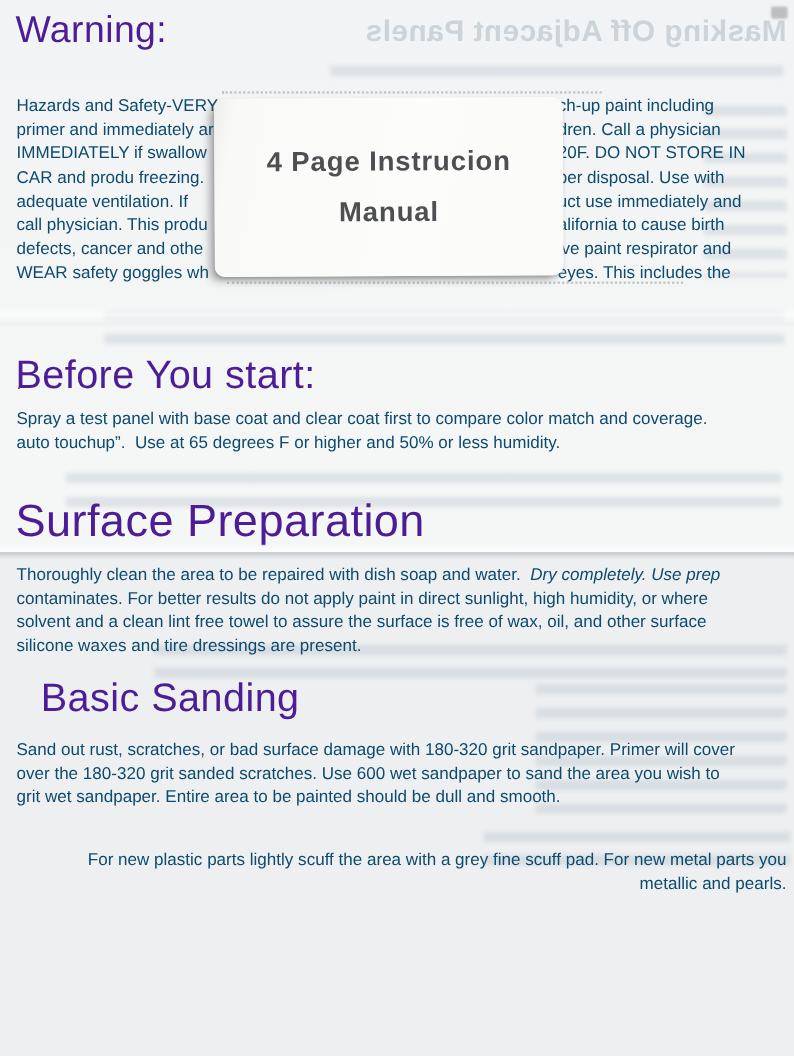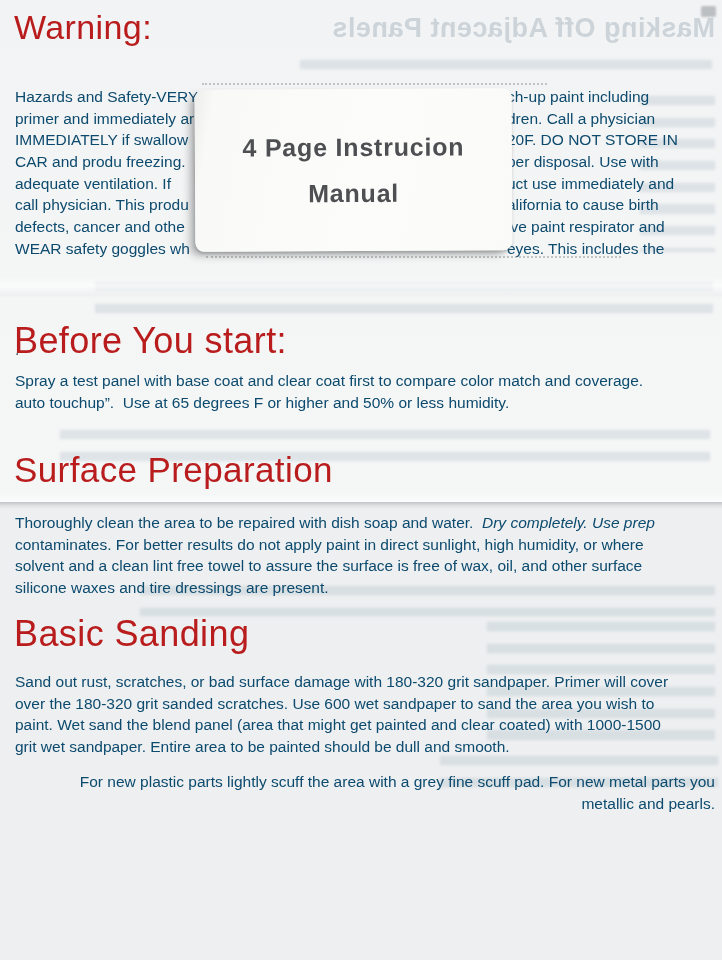--- a/index.html
+++ b/index.html
@@ -47,27 +47,27 @@
     filter:blur(0.7px);
     text-align:left;white-space:nowrap;
   }
   .speck{
     position:absolute;left:701px;top:6px;width:15px;height:11px;
     background:rgba(88,94,99,0.35);filter:blur(1px);border-radius:2px;
   }
   
   .heading{
     position:absolute;left:14px;
-    color:#b91c1c;font-weight:400;letter-spacing:0.4px;
+    color:#4c1d95;font-weight:400;letter-spacing:0.4px;
     white-space:nowrap;
   }
   .h-warning{top:8px;font-size:34px;}
   .h-before{top:320px;font-size:36px;}
-  .h-surface{top:450px;font-size:35px;}
-  .h-sanding{top:613px;font-size:36px;}
+  .h-surface{top:450px;font-size:41px;}
+  .h-sanding{top:613px;font-size:36px;margin-left:23px;}
   .stray-dot{
     position:absolute;left:15px;top:341px;
     font-size:16px;color:#55585a;
   }
   
   .para{
     position:absolute;left:15px;
     color:#0c4a6e;font-size:15.5px;
   }
   .tline{
@@ -155,21 +155,20 @@
       <div class="tline"><span>Thoroughly clean the area to be repaired with dish soap and water.  </span><span class="it">Dry completely. Use prep</span></div>
       <div class="tline">contaminates. For better results do not apply paint in direct sunlight, high humidity, or where</div>
       <div class="tline">solvent and a clean lint free towel to assure the surface is free of wax, oil, and other surface</div>
       <div class="tline">silicone waxes and tire dressings are present.</div>
     </div>
 
   <div class="heading h-sanding">Basic Sanding</div>
   <div class="para p-sanding1">
       <div class="tline">Sand out rust, scratches, or bad surface damage with 180-320 grit sandpaper. Primer will cover</div>
       <div class="tline">over the 180-320 grit sanded scratches. Use 600 wet sandpaper to sand the area you wish to</div>
-      <div class="tline">paint. Wet sand the blend panel (area that might get painted and clear coated) with 1000-1500</div>
       <div class="tline">grit wet sandpaper. Entire area to be painted should be dull and smooth.</div>
     </div>
   <div class="para p-sanding2">
       <div class="tline">For new plastic parts lightly scuff the area with a grey fine scuff pad. For new metal parts you</div>
       <div class="tline">metallic and pearls.</div>
     </div>
 
 </div>
 
 </body></html>

